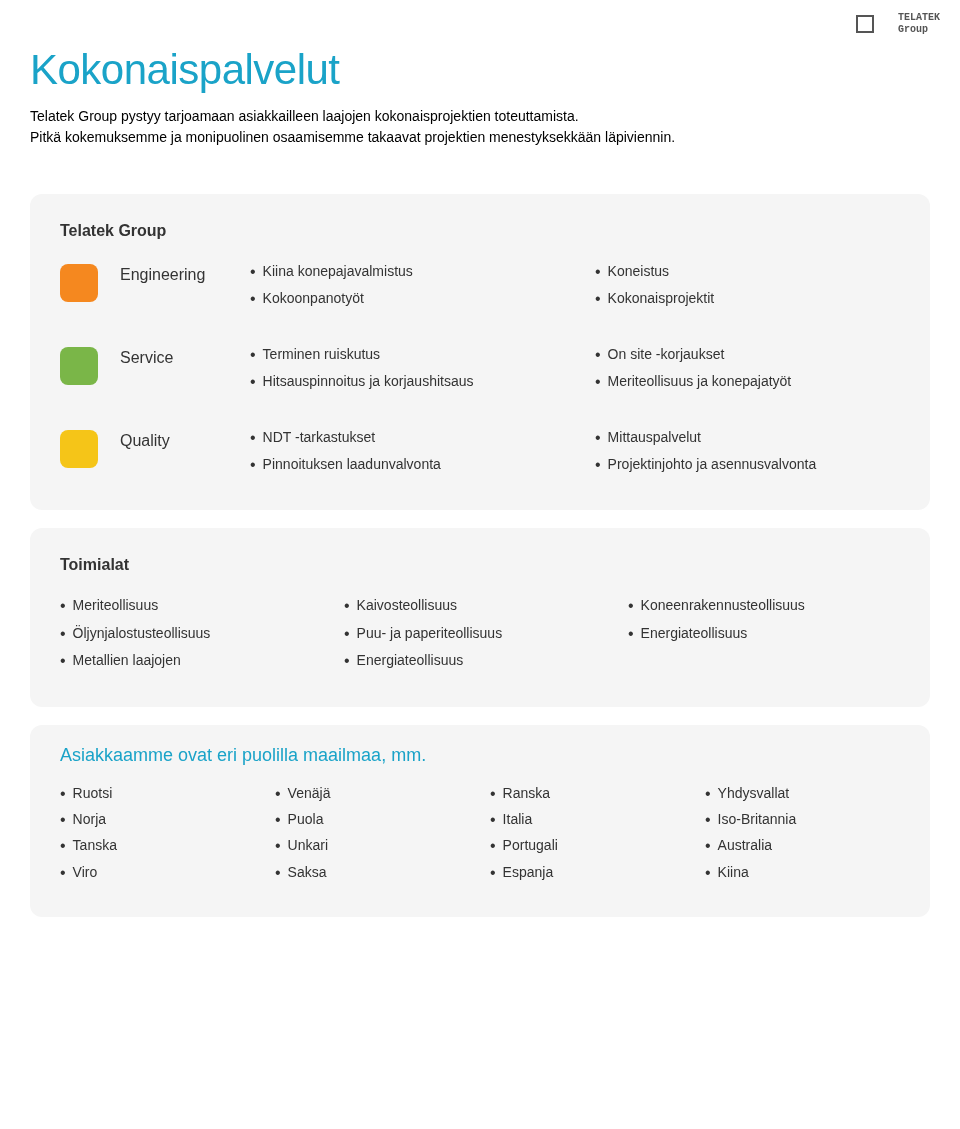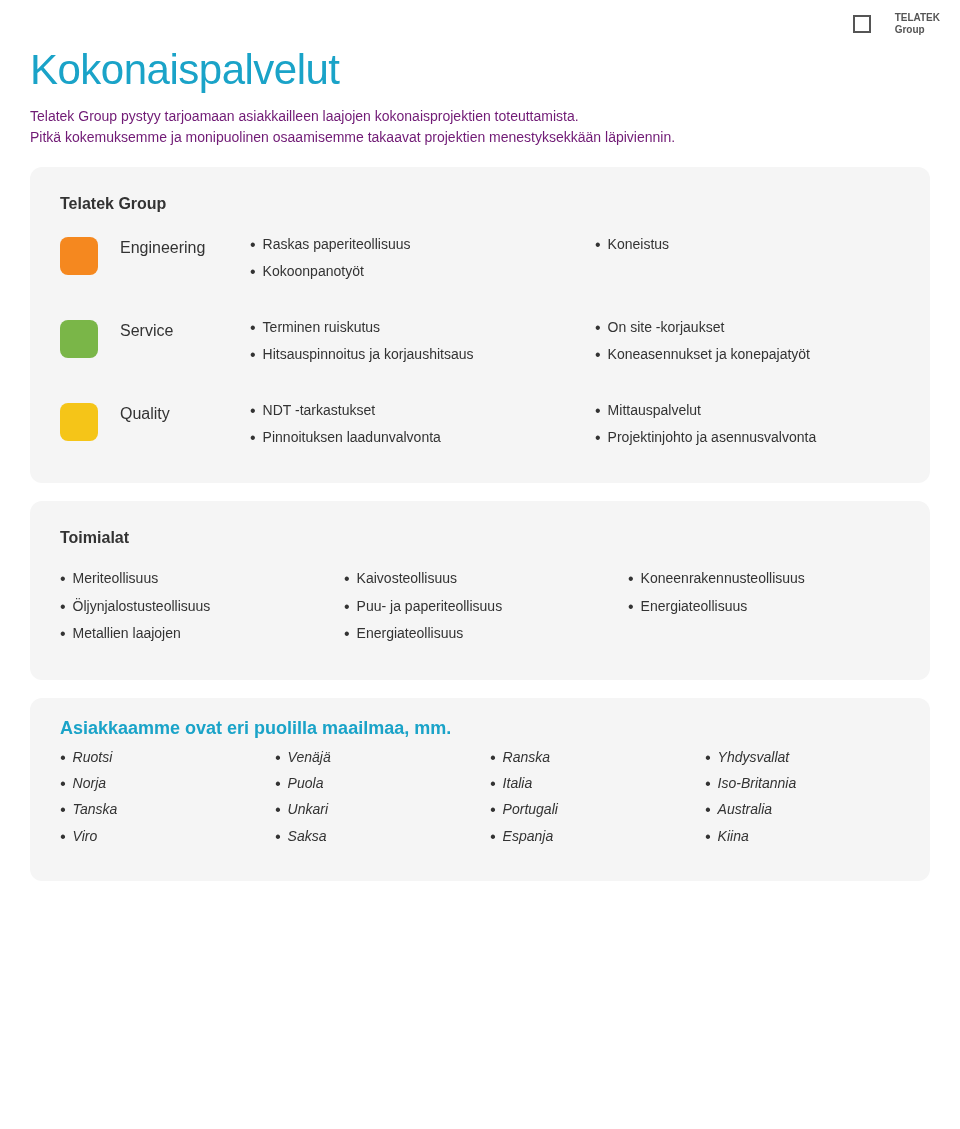--- a/index.html
+++ b/index.html
@@ -13,20 +13,21 @@
     }
 
     
     .header-logo {
       position: absolute;
       top: 12px;
       right: 20px;
       display: flex;
       align-items: center;
       gap: 24px;
+      font-family: Liberation Mono, monospace;
     }
     .logo-square {
       width: 18px;
       height: 18px;
       border: 2px solid #555;
       display: flex;
       align-items: center;
       justify-content: center;
       font-size: 7px;
       color: #555;
@@ -45,24 +46,24 @@
     .page-title {
       font-size: 42px;
       font-weight: 300;
       color: #1aa3c8;
       margin-top: 16px;
       margin-bottom: 12px;
       letter-spacing: -0.5px;
     }
     .subtitle {
       font-size: 14px;
-      color: #701a75;
+      color: #000000;
       line-height: 1.5;
       max-width: 680px;
-      margin-bottom: 19px;
+      margin-bottom: 46px;
     }
 
     
     .card {
       background: #f5f5f5;
       border-radius: 12px;
       padding: 28px 30px;
       margin-bottom: 18px;
     }
 
@@ -140,28 +141,27 @@
     }
 
     
     .asiakkaamme-card {
       background: #f5f5f5;
       border-radius: 12px;
       padding: 20px 30px 28px 30px;
     }
     .asiakkaamme-title {
       font-size: 18px;
-      font-weight: 700;
+      font-weight: 400;
       color: #1aa3c8;
-      margin-bottom: 9px;
+      margin-bottom: 18px;
     }
     .countries-grid {
       display: flex;
       gap: 20px;
-      font-style: italic;
     }
     .countries-col {
       flex: 1;
     }
     .country-item {
       display: flex;
       align-items: flex-start;
       margin-bottom: 5px;
       font-size: 14px;
       color: #333;
@@ -193,40 +193,41 @@
 </p>
 
 <div class="card">
   <div class="card-title">Telatek Group</div>
 
   <div class="category-row">
     <div class="category-icon icon-orange"></div>
     <div class="category-name">Engineering</div>
     <div class="bullet-columns">
       <div class="bullet-col">
-        <div class="bullet-item">Raskas paperiteollisuus</div>
+        <div class="bullet-item">Kiina konepajavalmistus</div>
         <div class="bullet-item">Kokoonpanotyöt</div>
       </div>
       <div class="bullet-col">
         <div class="bullet-item">Koneistus</div>
+        <div class="bullet-item">Kokonaisprojektit</div>
       </div>
     </div>
   </div>
 
   <div class="category-row">
     <div class="category-icon icon-green"></div>
     <div class="category-name">Service</div>
     <div class="bullet-columns">
       <div class="bullet-col">
         <div class="bullet-item">Terminen ruiskutus</div>
         <div class="bullet-item">Hitsauspinnoitus ja korjaushitsaus</div>
       </div>
       <div class="bullet-col">
         <div class="bullet-item">On site -korjaukset</div>
-        <div class="bullet-item">Koneasennukset ja konepajatyöt</div>
+        <div class="bullet-item">Meriteollisuus ja konepajatyöt</div>
       </div>
     </div>
   </div>
 
   <div class="category-row">
     <div class="category-icon icon-yellow"></div>
     <div class="category-name">Quality</div>
     <div class="bullet-columns">
       <div class="bullet-col">
         <div class="bullet-item">NDT -tarkastukset</div>

